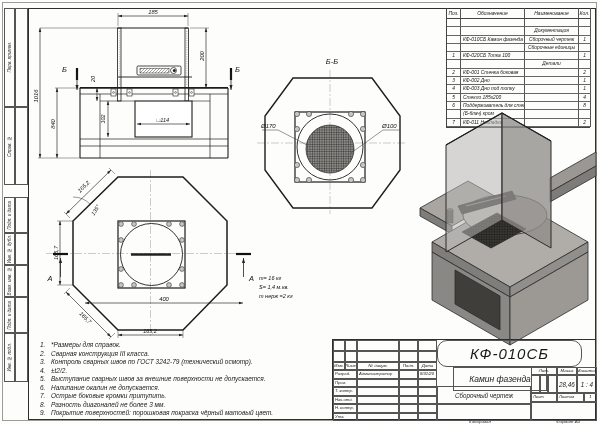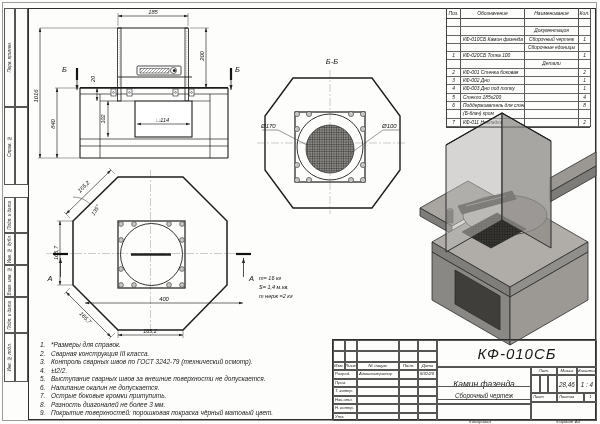--- a/index.html
+++ b/index.html
@@ -443,23 +443,23 @@
       <div class="cell tiny" style="left:85px;top:55.5px;width:19px;height:8.5px;"></div>
     <div class="cell tiny" style="left:0;top:64px;width:24px;height:8.5px;">Н. контр.</div>
     <div class="cell tiny" style="left:24px;top:64px;width:42px;height:8.5px;"></div>
       <div class="cell tiny" style="left:66px;top:64px;width:19px;height:8.5px;"></div>
       <div class="cell tiny" style="left:85px;top:64px;width:19px;height:8.5px;"></div>
     <div class="cell tiny" style="left:0;top:72.5px;width:24px;height:8.5px;">Утв.</div>
     <div class="cell tiny" style="left:24px;top:72.5px;width:42px;height:8.5px;"></div>
       <div class="cell tiny" style="left:66px;top:72.5px;width:19px;height:8.5px;"></div>
       <div class="cell tiny" style="left:85px;top:72.5px;width:19px;height:8.5px;"></div>
 
-    <div class="cell big" style="left:104px;top:0;width:160px;height:27px;">КФ-010СБ</div>
-
-    <div class="cell mid" style="left:104px;top:27px;width:94px;height:33px;">Камин фазенда</div>
+    <div class="cell big" style="left:104px;top:0;width:145px;height:27px;border-radius:10px;">КФ-010СБ</div>
+
+    <div class="cell mid" style="left:120px;top:27px;width:94px;height:24px;">Камин фазенда</div>
     <div class="cell sub" style="left:104px;top:46px;width:94px;height:18px;">Сборочный чертеж</div>
     <div class="cell" style="left:104px;top:64px;width:94px;height:17px;"></div>
 
     <div class="cell lab" style="left:198px;top:27px;width:26px;height:8px;">Лит.</div>
     <div class="cell lab" style="left:224px;top:27px;width:20px;height:8px;">Масса</div>
     <div class="cell lab" style="left:244px;top:27px;width:20px;height:8px;">Масштаб</div>
     <div class="cell" style="left:198px;top:35px;width:8.7px;height:18px;"></div>
     <div class="cell" style="left:206.7px;top:35px;width:8.7px;height:18px;"></div>
     <div class="cell" style="left:215.4px;top:35px;width:8.6px;height:18px;"></div>
     <div class="cell sub" style="left:224px;top:35px;width:20px;height:18px;">28,46</div>

